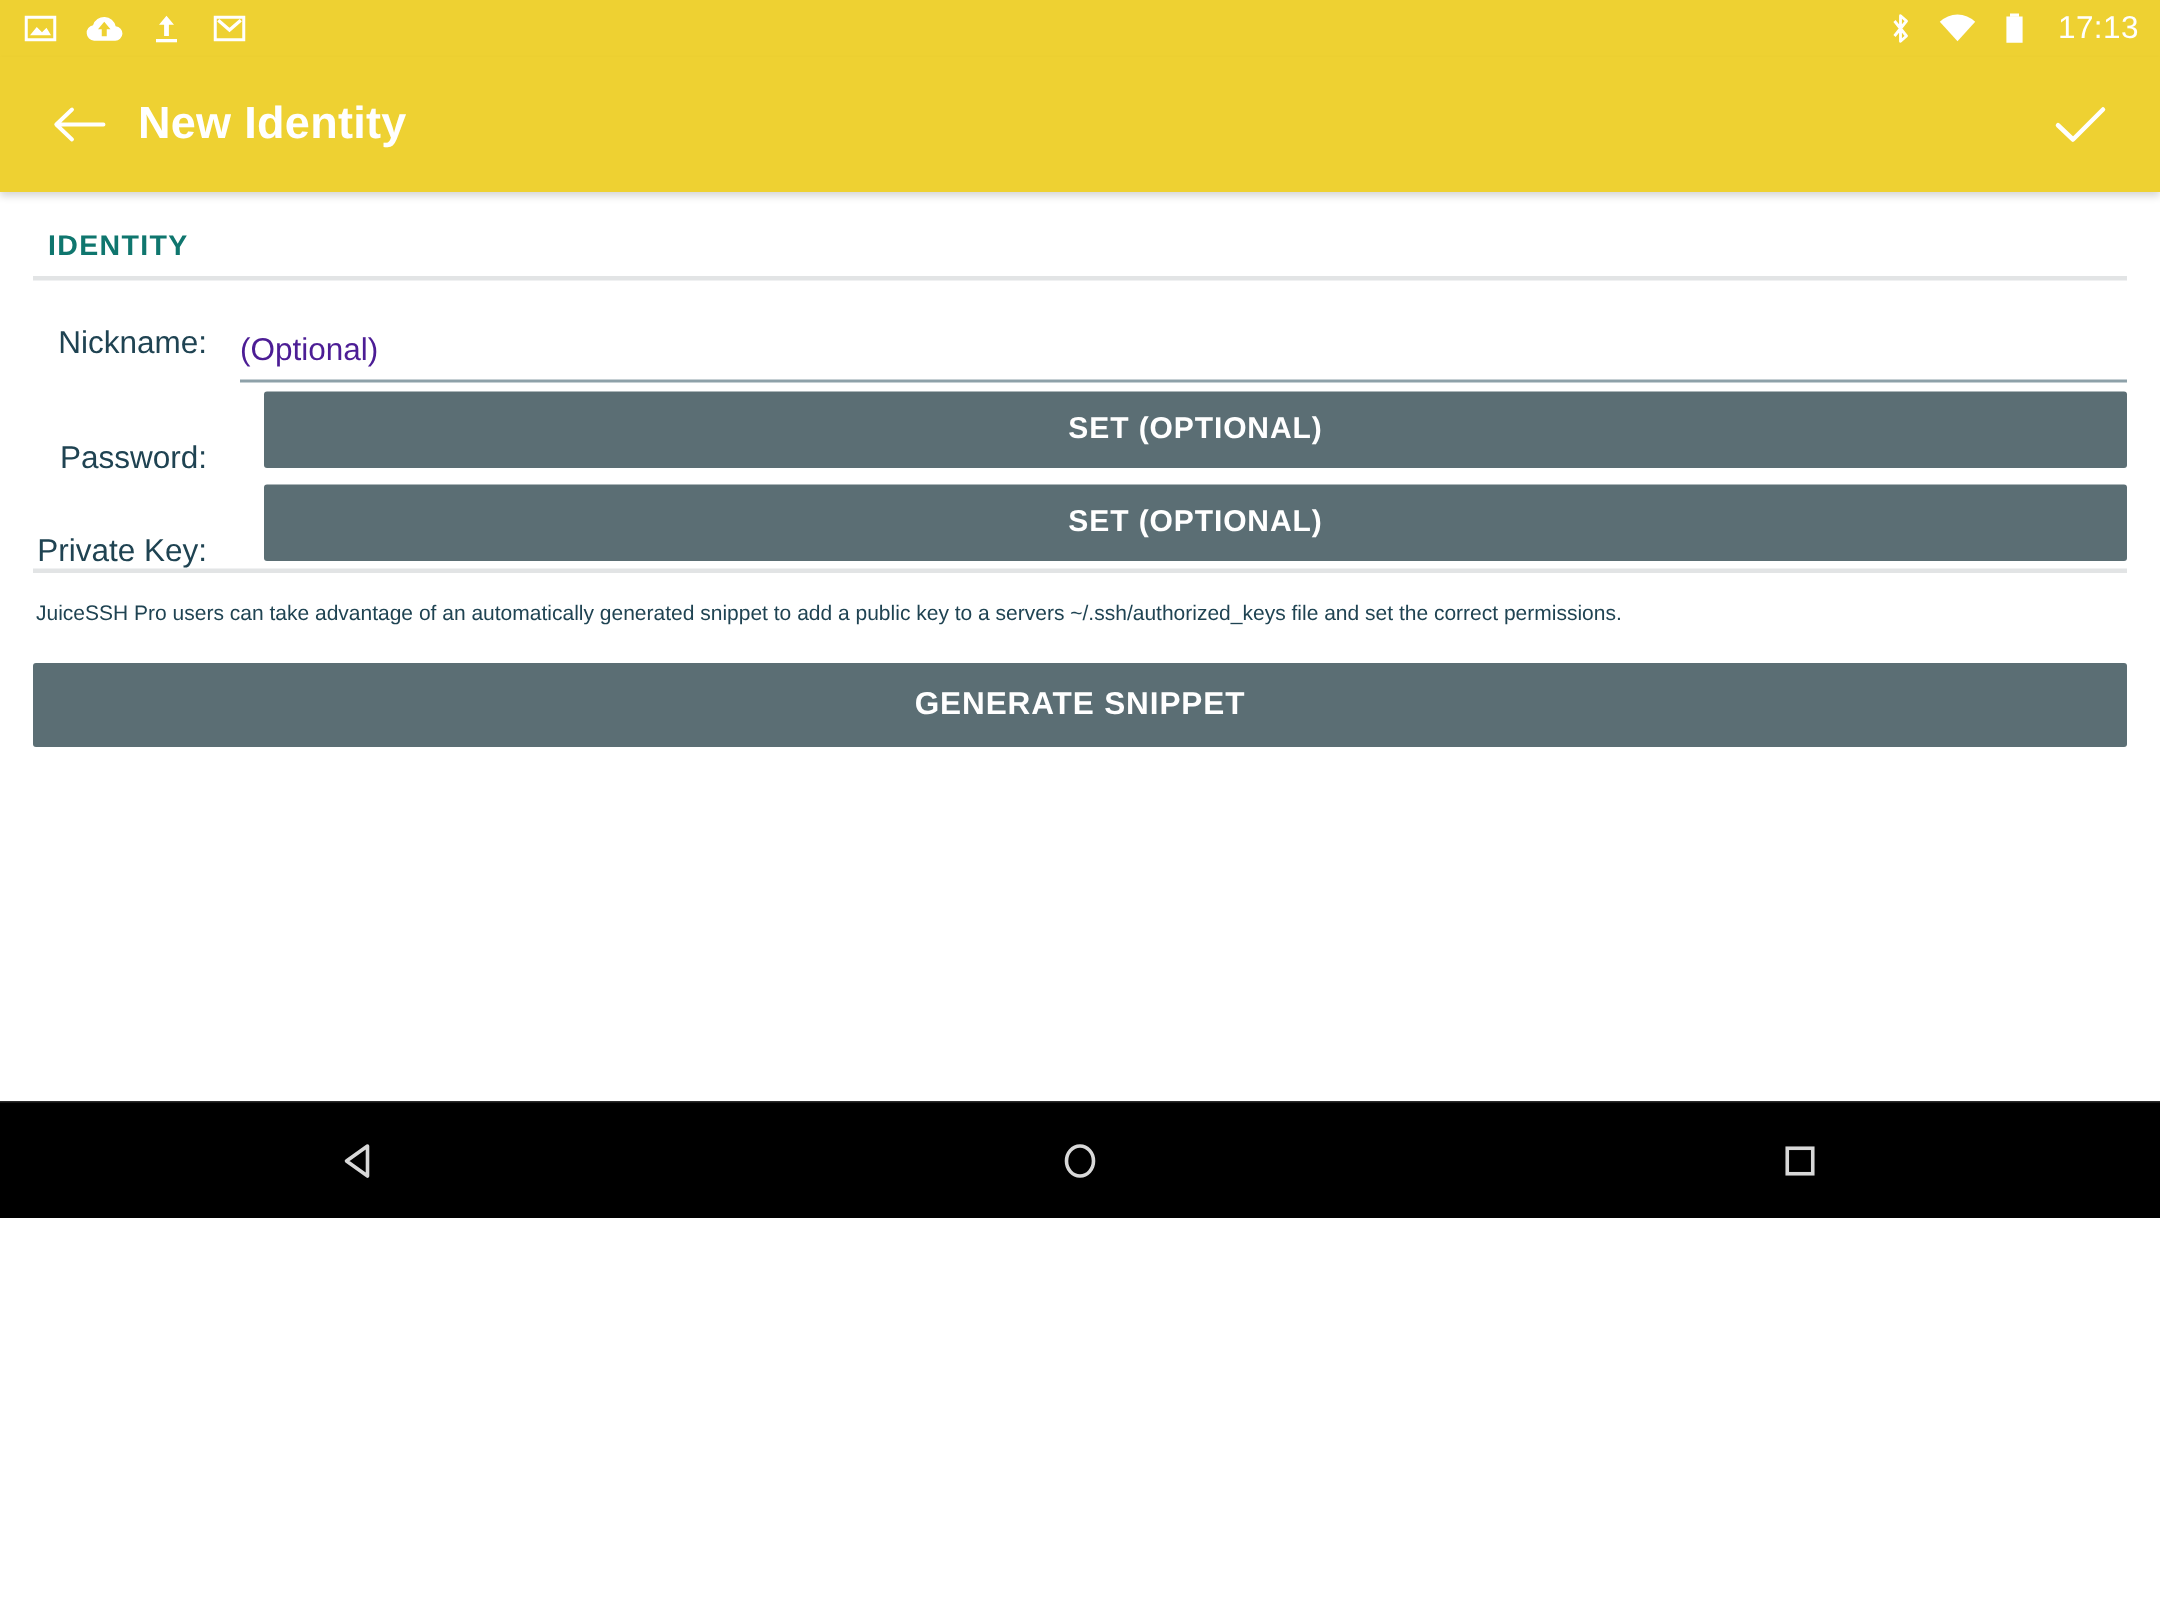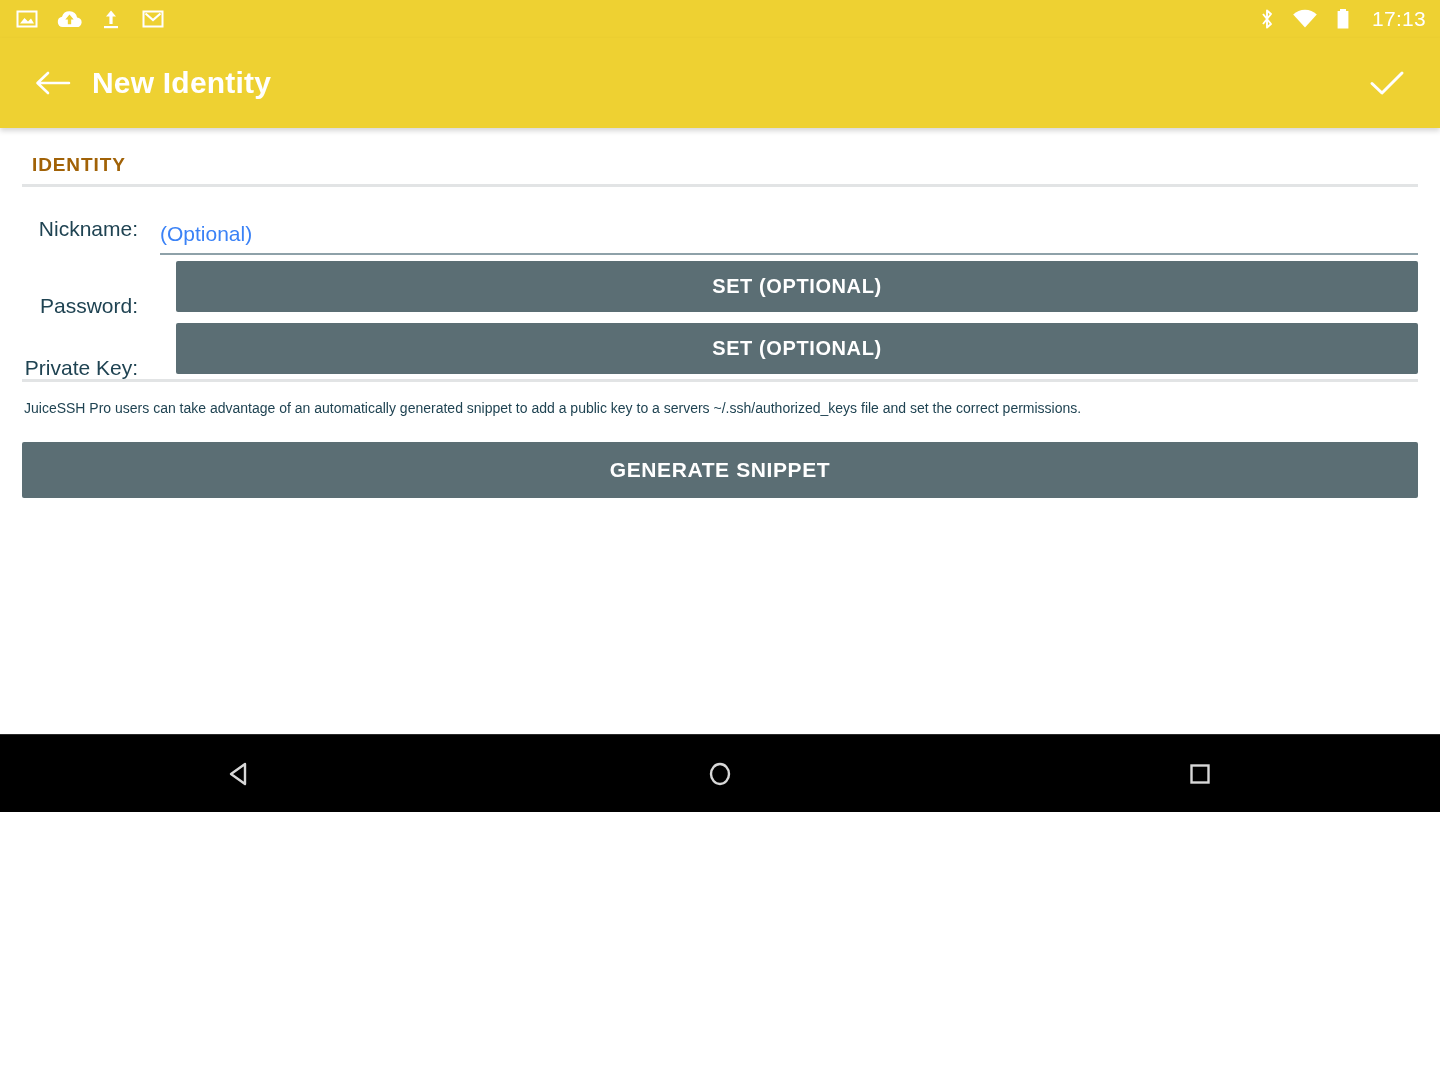--- a/index.html
+++ b/index.html
@@ -96,21 +96,21 @@
     flex: 1 1 auto;
     background: #ffffff;
     padding: 0 22px;
     overflow: hidden;
   }
 
   .section-header {
     padding: 26px 10px 8px 10px;
     font-size: 19px;
     font-weight: bold;
-    color: #a16207;
+    color: #0f766e;
     letter-spacing: 0.9px;
   }
   .section-rule {
     height: 3px;
     background: #e2e4e5;
     margin: 0 0 0 0;
   }
 
   .form-row {
     display: flex;
@@ -141,21 +141,21 @@
     align-items: flex-end;
   }
   .field-text {
     font-size: 21px;
     color: #1f4352;
     padding-bottom: 11px;
     line-height: 1;
     display: flex;
     align-items: flex-end;
   }
-  .field-text.placeholder { color: #3b82f6; }
+  .field-text.placeholder { color: #4c1d95; }
   .underline {
     position: absolute;
     left: 0; right: 0; bottom: 0;
     height: 2px;
     background: #8ea1a9;
   }
   .underline.focused {
     height: 4px;
     background: #4e6670;
   }

